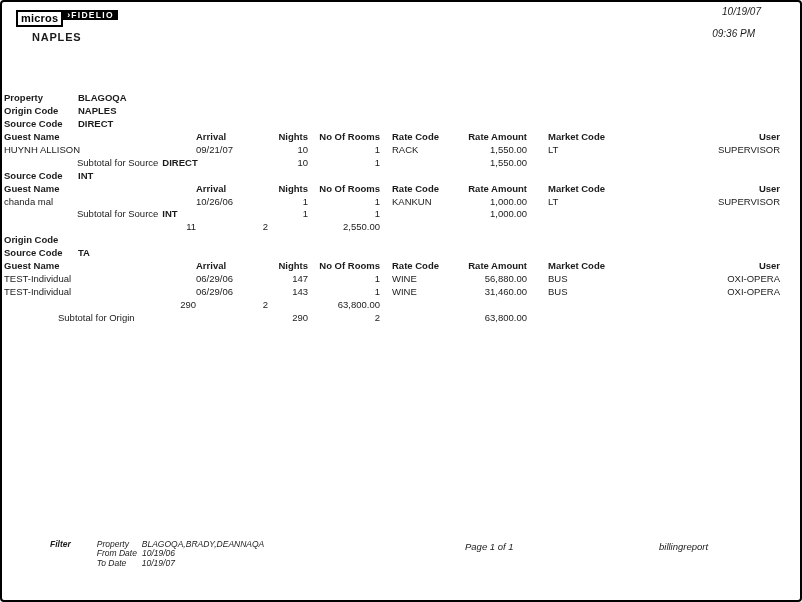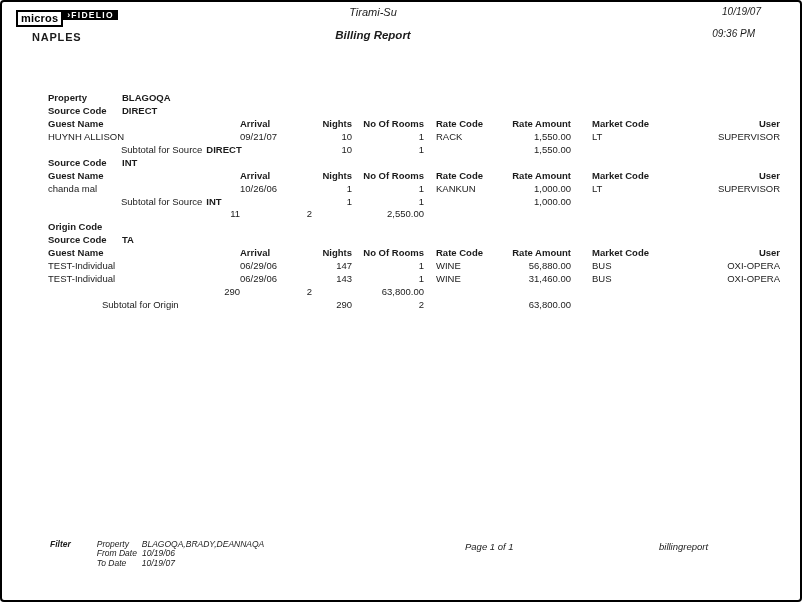--- a/index.html
+++ b/index.html
@@ -15,21 +15,21 @@
                 display:flex;align-items:center;padding:0 4px;letter-spacing:1.3px;}
   .logo-arrow{margin-right:1px;font-size:9px;letter-spacing:0;}
   .prop-name{position:absolute;left:30px;top:29px;font-weight:bold;font-size:11px;letter-spacing:.8px;}
   .center-head{position:absolute;left:0;right:56px;top:4px;text-align:center;}
   .report-name{font-style:italic;font-size:11px;}
   .report-title{font-style:italic;font-weight:bold;font-size:11.5px;margin-top:11px;}
   .print-date{position:absolute;right:39px;top:4px;font-style:italic;font-size:10px;}
   .print-time{position:absolute;right:45px;top:26px;font-style:italic;font-size:10px;}
 
   
-  .rtable{position:absolute;left:0;right:0;top:90px;padding:0 20px 0 30px;font-size:9.5px;margin-left:16px;}
+  .rtable{position:absolute;left:0;right:0;top:90px;padding:0 20px 0 2px;font-size:9.5px;}
   .trow{display:grid;grid-template-columns:192px 72px 40px 72px 60px 87px 86px 1fr;
         height:12.95px;line-height:12.95px;align-items:baseline;}
   .trow .c{white-space:nowrap;}
   .c.num{text-align:right;}
   .c.amount{text-align:right;}
   .c.ratecode{padding-left:12px;}
   .c.market{padding-left:21px;}
   .c.user{padding-left:7px;text-align:right;}
   .t-header .c{font-weight:bold;}
   .t-meta{display:block;}
@@ -56,30 +56,27 @@
   <div class="logo">
     <span class="logo-micros">micros</span>
     <span class="logo-fidelio">
         <span class="logo-arrow">›</span>
         <span>FIDELIO</span>
       </span>
   </div>
 
   <div class="prop-name">NAPLES</div>
 
-  <div class="center-head">
-    <div class="report-name">Tirami-Su</div>
-    <div class="report-title">Billing Report</div>
-  </div>
 
   <div class="print-date">10/19/07</div>
   <div class="print-time">09:36 PM</div>
 
   <div class="rtable">
       <div class="trow t-meta"><span class="c mlabel">Property</span><span class="c mvalue">BLAGOQA</span></div>
+      <div class="trow t-meta"><span class="c mlabel">Origin Code</span><span class="c mvalue">NAPLES</span></div>
       <div class="trow t-meta"><span class="c mlabel">Source Code</span><span class="c mvalue">DIRECT</span></div>
       <div class="trow t-header">
         <span class="c guest">Guest Name</span>
         <span class="c arrival">Arrival</span>
         <span class="c num">Nights</span>
         <span class="c num">No Of Rooms</span>
         <span class="c ratecode">Rate Code</span>
         <span class="c amount">Rate Amount</span>
         <span class="c market">Market Code</span>
         <span class="c user">User</span>

